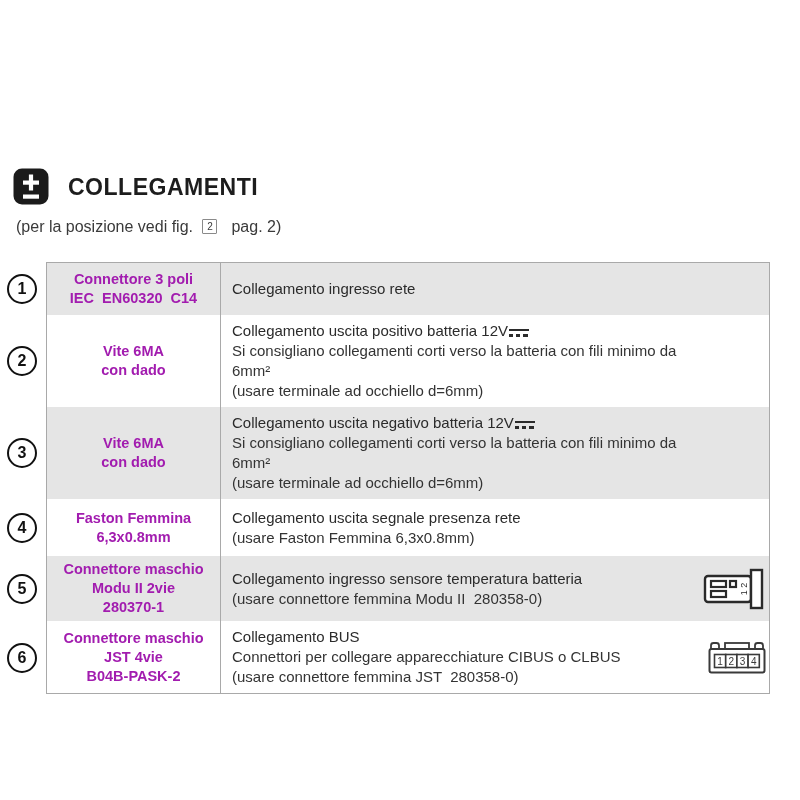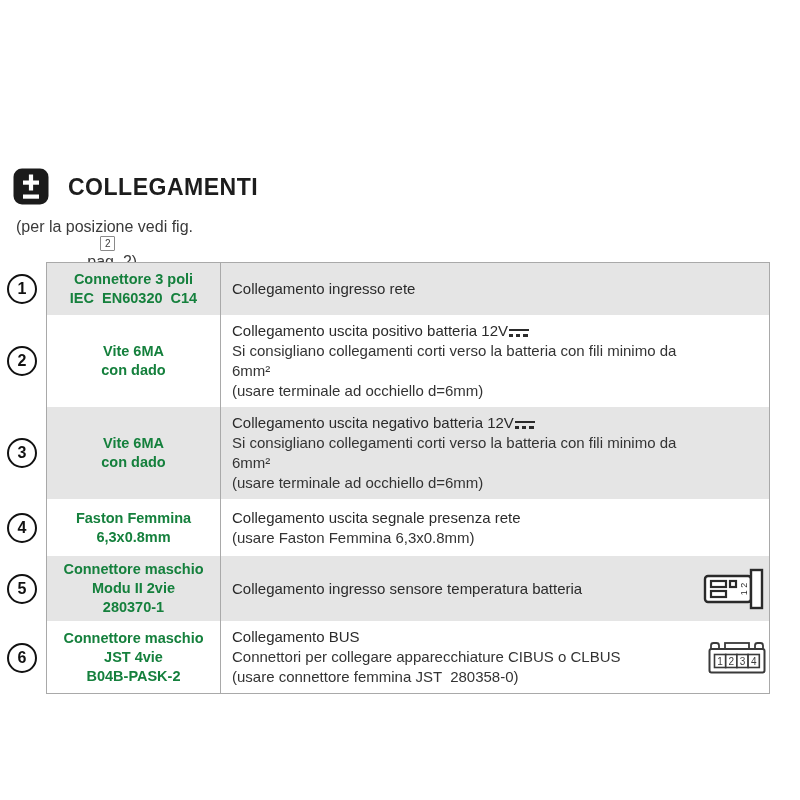--- a/index.html
+++ b/index.html
@@ -18,21 +18,21 @@
   
   .header{position:absolute;top:168px;left:13px;display:flex;align-items:center;gap:19px;}
   .pm-icon{width:36px;height:37px;display:block;}
   .title{
     font-size:24px;font-weight:bold;color:var(--ink);
     letter-spacing:0.5px;transform:scaleX(0.96);transform-origin:left center;
     white-space:nowrap;
   }
   .subtitle{
     position:absolute;top:218px;left:16px;font-size:16px;color:#3a3a3a;
-    display:flex;align-items:center;white-space:pre;flex-direction:column;
+    display:flex;align-items:center;white-space:pre;
   }
   .figbox{
     display:inline-flex;align-items:center;justify-content:center;
     width:13px;height:13px;border:1px solid #8a8a8a;border-radius:1px;
     font-size:10px;line-height:11px;color:#3a3a3a;
     margin:0 3px 2px 5px;
   }
   .fig-post{margin-left:11px;text-align:right;}
   
   .tbl{position:absolute;top:262px;left:0;width:770px;}
@@ -49,21 +49,21 @@
   .circ{
     width:26px;height:26px;margin-left:7px;border:2.5px solid #111111;border-radius:50%;
     display:flex;align-items:center;justify-content:center;
     font-size:16px;font-weight:bold;color:#111111;background:#ffffff;
   }
   .c1{
     border-left:1px solid var(--table_border);
     border-right:1px solid var(--table_border);
     display:flex;flex-direction:column;justify-content:center;
     text-align:center;font-weight:bold;font-size:14.5px;line-height:19px;
-    color:#15803d;padding:4px 12px;white-space:pre-wrap;
+    color:#a21caf;padding:4px 12px;white-space:pre-wrap;
   }
   .c2{
     border-right:1px solid var(--table_border);
     position:relative;
     display:flex;flex-direction:column;justify-content:center;
     padding:6px 80px 6px 11px;font-size:15px;line-height:20px;color:var(--body_text);
   }
   .row:first-child .c1,.row:first-child .c2{border-top:1px solid var(--table_border);}
   .row:last-child .c1,.row:last-child .c2{border-bottom:1px solid var(--table_border);}
   .hline{display:flex;align-items:center;}
@@ -171,20 +171,21 @@
       </div>
       <div class="c1">
         <div>Connettore maschio</div>
         <div>Modu II 2vie</div>
         <div>280370-1</div>
       </div>
       <div class="c2">
         <div class="hline">
           <span class="hd">Collegamento ingresso sensore temperatura batteria</span>
         </div>
+        <div class="bl">(usare connettore femmina Modu II  280358-0)</div>
         <svg class="conn-icon" width="64" height="46" viewBox="0 0 64 46" aria-hidden="true">
           <rect x="3" y="10" width="46" height="26" rx="3" fill="#ffffff" stroke="#2a2a2a" stroke-width="2.4"></rect>
           <rect x="9" y="15" width="15" height="6" fill="none" stroke="#2a2a2a" stroke-width="2.2"></rect>
           <rect x="9" y="25" width="15" height="6" fill="none" stroke="#2a2a2a" stroke-width="2.2"></rect>
           <rect x="28" y="15" width="6" height="6" fill="none" stroke="#2a2a2a" stroke-width="2.2"></rect>
           <text x="43" y="23" transform="rotate(-90 43 23)" text-anchor="middle" dominant-baseline="middle" font-size="9" fill="#2a2a2a">1 2</text>
           <rect x="49" y="4" width="11" height="38" fill="#ffffff" stroke="#2a2a2a" stroke-width="2.4"></rect>
         </svg>
       </div>
     </div>

